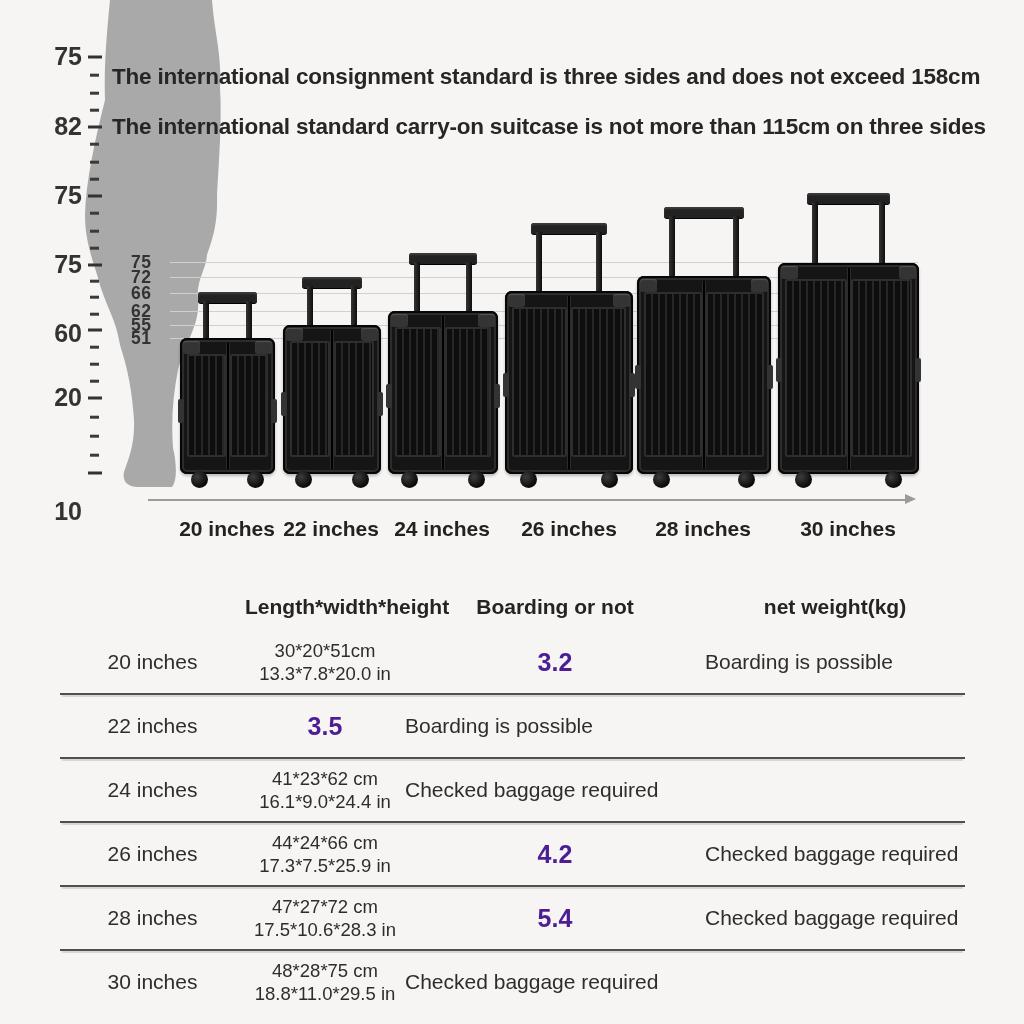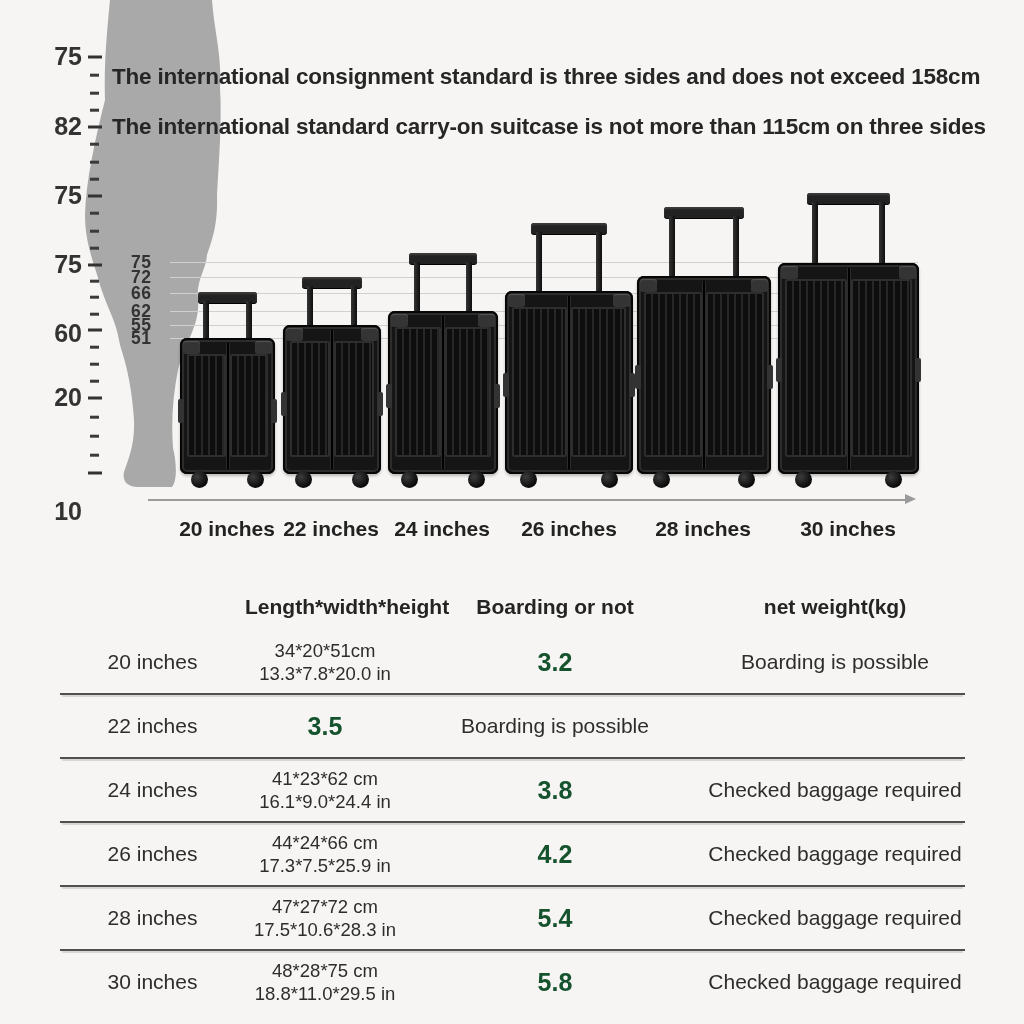--- a/index.html
+++ b/index.html
@@ -59,22 +59,22 @@
   
   #spec-table{position:absolute;left:60px;top:583px;width:905px;}
   .t-row{display:grid;grid-template-columns:185px 160px 300px 260px;align-items:center;
     height:62px;border-bottom:2.5px solid #4f4f4f;box-shadow:0 4px 0 -2px #d9d7d3;}
   .t-row.last{border-bottom:none;box-shadow:none;}
   .t-head{display:grid;grid-template-columns:185px 160px 300px 260px;align-items:center;
     height:48px;}
   .th{font-size:21px;font-weight:600;text-align:center;color:#242424;}
   .cell-size{font-size:21px;font-weight:500;text-align:center;}
   .cell-dim{font-size:18.5px;line-height:23px;font-weight:500;text-align:center;}
-  .cell-weight{font-size:25px;font-weight:700;text-align:center;color:#14532d;}
-  .cell-board{font-size:21px;font-weight:500;text-align:center;}
+  .cell-weight{font-size:25px;font-weight:700;text-align:center;color:#4c1d95;}
+  .cell-board{font-size:21px;font-weight:500;}
 </style>
 </head>
 <body>
 
 <div class="stage" id="stage">
 
   <svg style="position:absolute;left:85px;top:0;" width="150" height="488" viewBox="0 0 150 488">
     <path fill="var(--sil)" d="
       M25,0
       C21,40 19,70 20,100
@@ -263,38 +263,37 @@
     <div class="t-head">
       <div class="th"></div>
       <div class="th">Length*width*height</div>
       <div class="th">Boarding or not</div>
       <div class="th">net weight(kg)</div>
     </div>
     <div id="t-body">
         <div class="t-row">
           <div class="cell-size">20 inches</div>
           <div class="cell-dim">
-            <div>34*20*51cm</div>
+            <div>30*20*51cm</div>
             <div>13.3*7.8*20.0 in</div>
           </div>
           <div class="cell-weight">3.2</div>
           <div class="cell-board">Boarding is possible</div>
         </div>
         <div class="t-row">
           <div class="cell-size">22 inches</div>
           <div class="cell-weight">3.5</div>
           <div class="cell-board">Boarding is possible</div>
         </div>
         <div class="t-row">
           <div class="cell-size">24 inches</div>
           <div class="cell-dim">
             <div>41*23*62 cm</div>
             <div>16.1*9.0*24.4 in</div>
           </div>
-          <div class="cell-weight">3.8</div>
           <div class="cell-board">Checked baggage required</div>
         </div>
         <div class="t-row">
           <div class="cell-size">26 inches</div>
           <div class="cell-dim">
             <div>44*24*66 cm</div>
             <div>17.3*7.5*25.9 in</div>
           </div>
           <div class="cell-weight">4.2</div>
           <div class="cell-board">Checked baggage required</div>
@@ -307,18 +306,17 @@
           </div>
           <div class="cell-weight">5.4</div>
           <div class="cell-board">Checked baggage required</div>
         </div>
         <div class="t-row last">
           <div class="cell-size">30 inches</div>
           <div class="cell-dim">
             <div>48*28*75 cm</div>
             <div>18.8*11.0*29.5 in</div>
           </div>
-          <div class="cell-weight">5.8</div>
           <div class="cell-board">Checked baggage required</div>
         </div>
       </div>
   </div>
 </div>
 
 </body></html>

